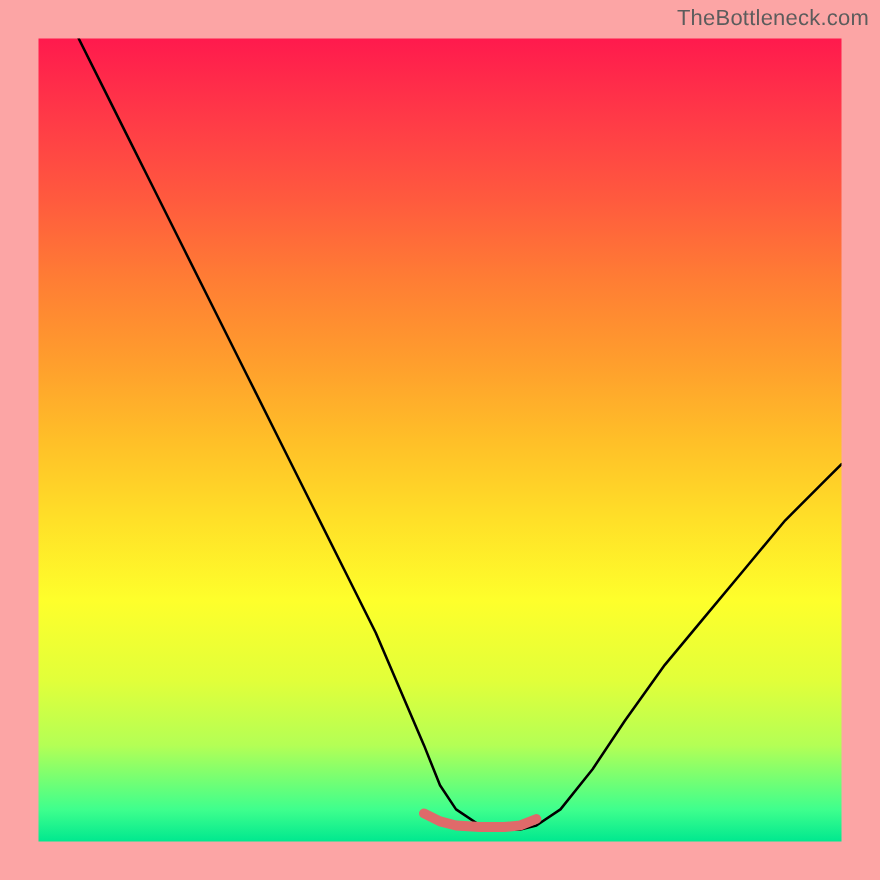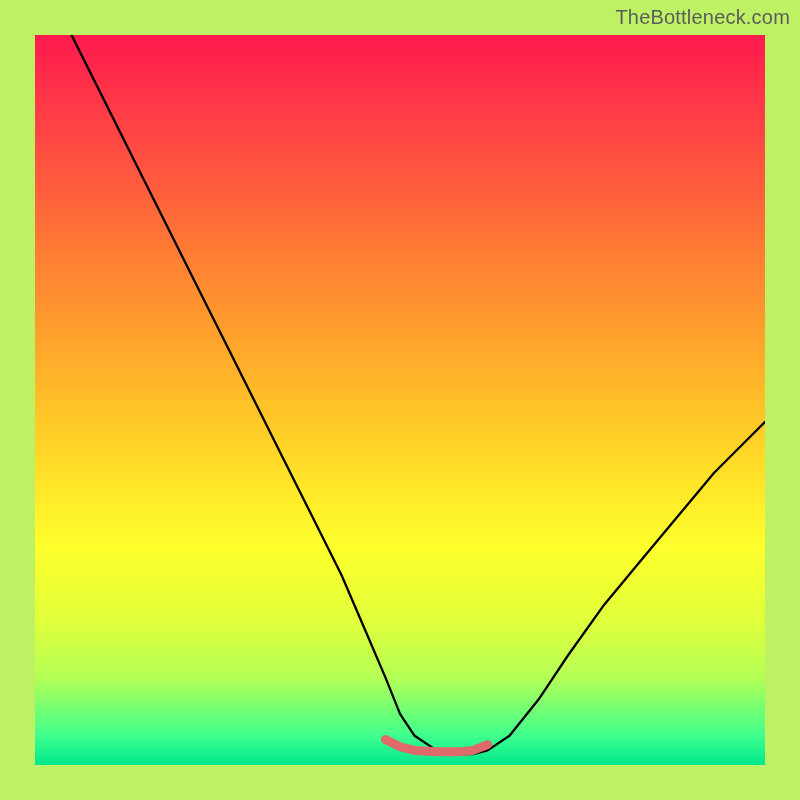--- a/index.html
+++ b/index.html
@@ -8,21 +8,21 @@
     width: 800px;
     height: 800px;
     overflow: hidden;
     background: #000;
     font-family: Arial, Helvetica, sans-serif;
   }
   .frame {
     position: relative;
     width: 800px;
     height: 800px;
-    background: #bef264;
+    background: #fca5a5;
   }
   .plot-area {
     position: absolute;
     left: 35px;
     top: 35px;
     width: 730px;
     height: 730px;
     background: linear-gradient(to bottom,
       #ff1a4d 0%,
       #ff3a47 10%,

